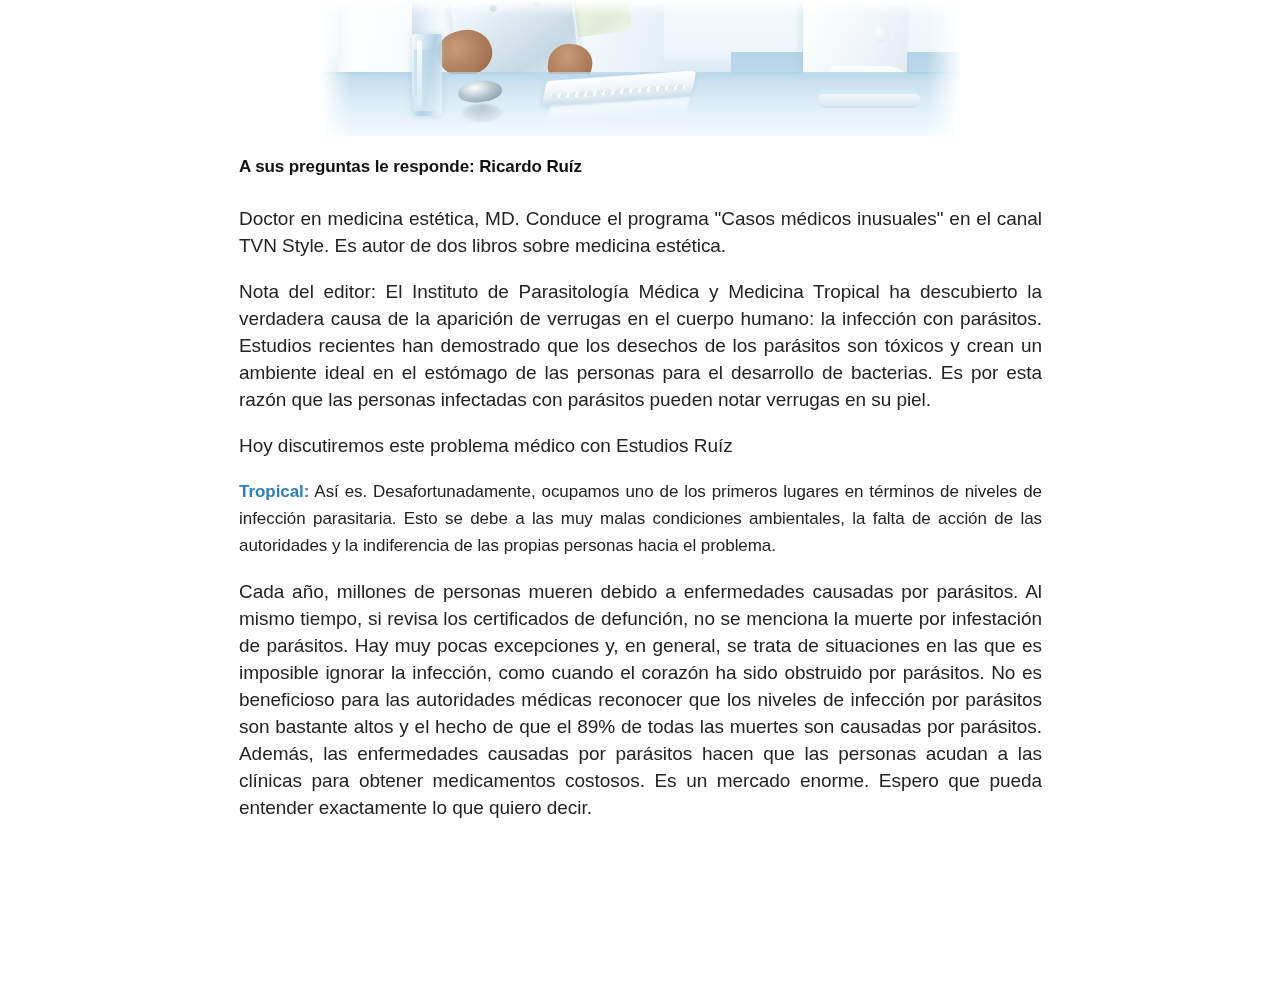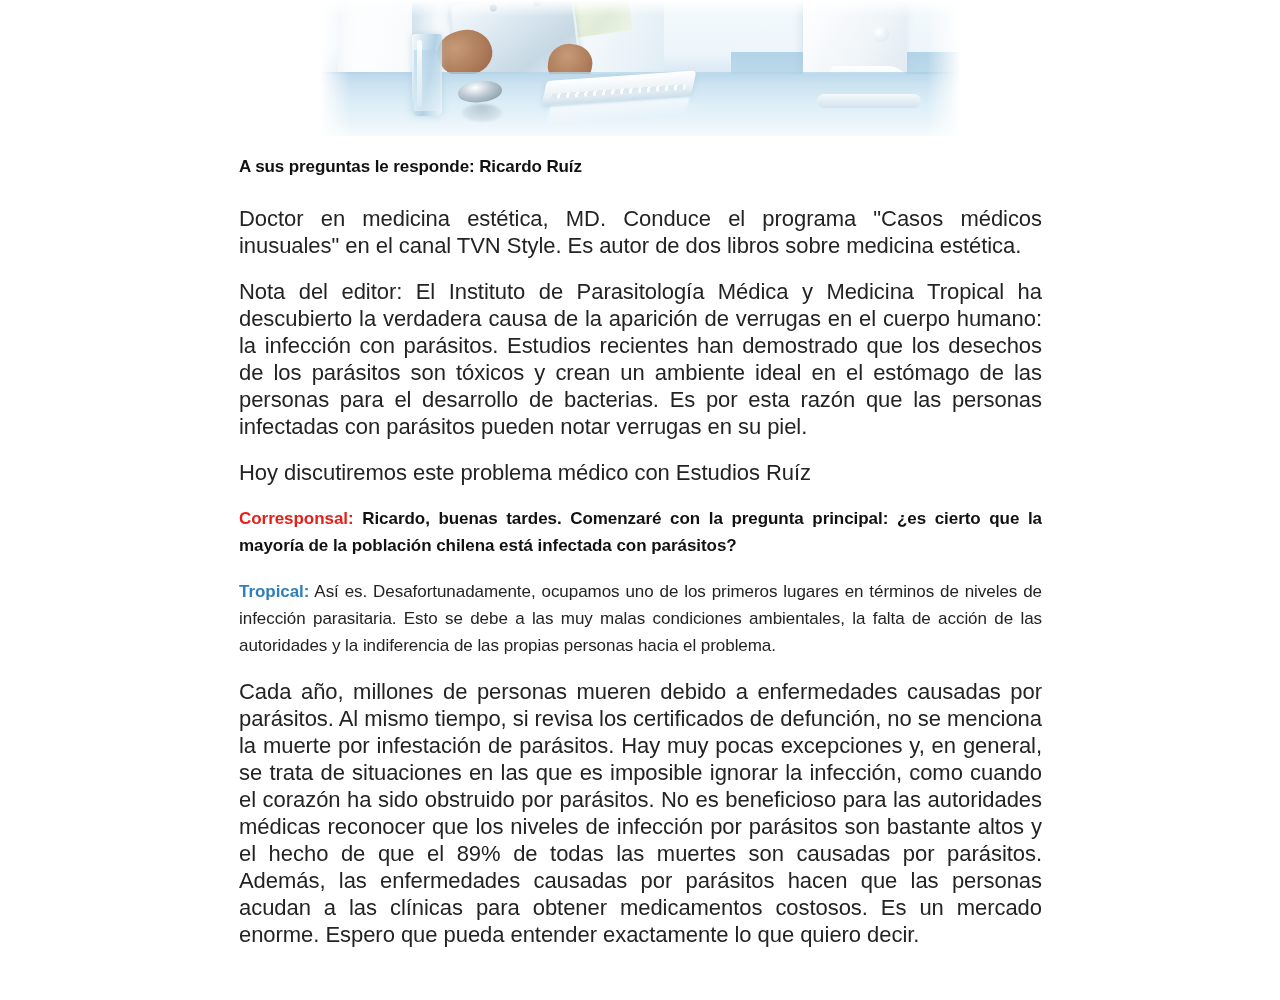--- a/index.html
+++ b/index.html
@@ -247,21 +247,21 @@
   .lede {
     font-size: 17px;
     font-weight: bold;
     line-height: 24px;
     color: #111111;
     margin: 0 0 26px 0;
     letter-spacing: -0.1px;
   }
 
   p.body {
-    font-size: 22px;
+    font-size: 19px;
     line-height: 27px;
     color: #232323;
     margin: 0 0 19px 0;
     text-align: justify;
     text-justify: inter-word;
     letter-spacing: -0.05px;
   }
 
   p.qa {
     font-size: 17px;
@@ -331,21 +331,20 @@
   <div class="article">
 
     <h1 class="lede">A sus preguntas le responde: Ricardo Ruíz</h1>
 
     <p class="body">Doctor en medicina estética, MD. Conduce el programa "Casos médicos inusuales" en el canal TVN Style. Es autor de dos libros sobre medicina estética.</p>
 
     <p class="body">Nota del editor: El Instituto de Parasitología Médica y Medicina Tropical ha descubierto la verdadera causa de la aparición de verrugas en el cuerpo humano: la infección con parásitos. Estudios recientes han demostrado que los desechos de los parásitos son tóxicos y crean un ambiente ideal en el estómago de las personas para el desarrollo de bacterias. Es por esta razón que las personas infectadas con parásitos pueden notar verrugas en su piel.</p>
 
     <p class="body">Hoy discutiremos este problema médico con Estudios Ruíz</p>
 
-    <p class="qa question"><span class="spk spk-correspondent">Corresponsal:</span> <span>Ricardo, buenas tardes. Comenzaré con la pregunta principal: ¿es cierto que la mayoría de la población chilena está infectada con parásitos?</span></p>
 
     <p class="qa answer"><span class="spk spk-ricardo">Tropical:</span> <span>Así es. Desafortunadamente, ocupamos uno de los primeros lugares en términos de niveles de infección parasitaria. Esto se debe a las muy malas condiciones ambientales, la falta de acción de las autoridades y la indiferencia de las propias personas hacia el problema.</span></p>
 
     <p class="body">Cada año, millones de personas mueren debido a enfermedades causadas por parásitos. Al mismo tiempo, si revisa los certificados de defunción, no se menciona la muerte por infestación de parásitos. Hay muy pocas excepciones y, en general, se trata de situaciones en las que es imposible ignorar la infección, como cuando el corazón ha sido obstruido por parásitos. No es beneficioso para las autoridades médicas reconocer que los niveles de infección por parásitos son bastante altos y el hecho de que el 89% de todas las muertes son causadas por parásitos. Además, las enfermedades causadas por parásitos hacen que las personas acudan a las clínicas para obtener medicamentos costosos. Es un mercado enorme. Espero que pueda entender exactamente lo que quiero decir.</p>
 
 
   </div>
 </div>
 
 </body></html>

